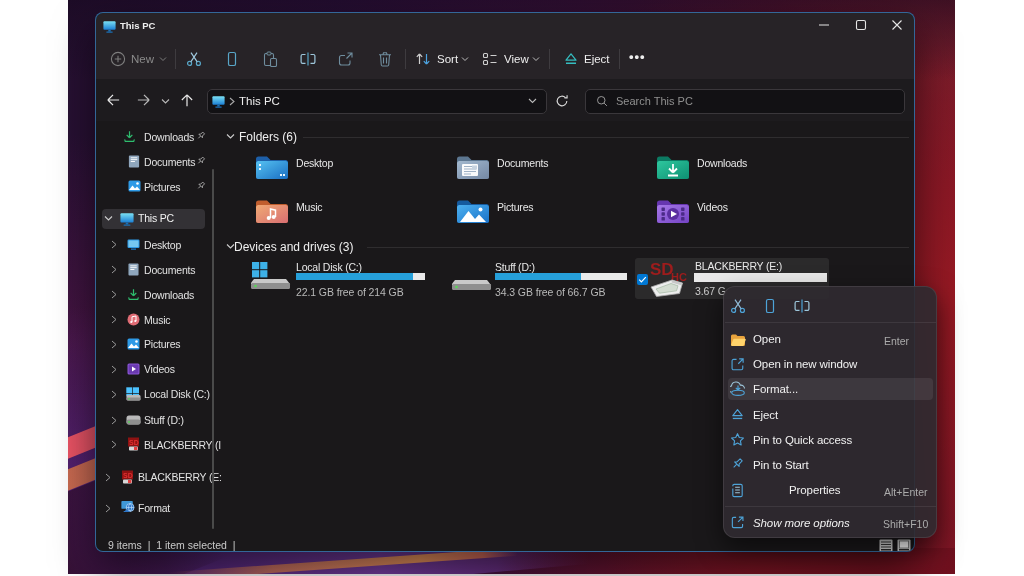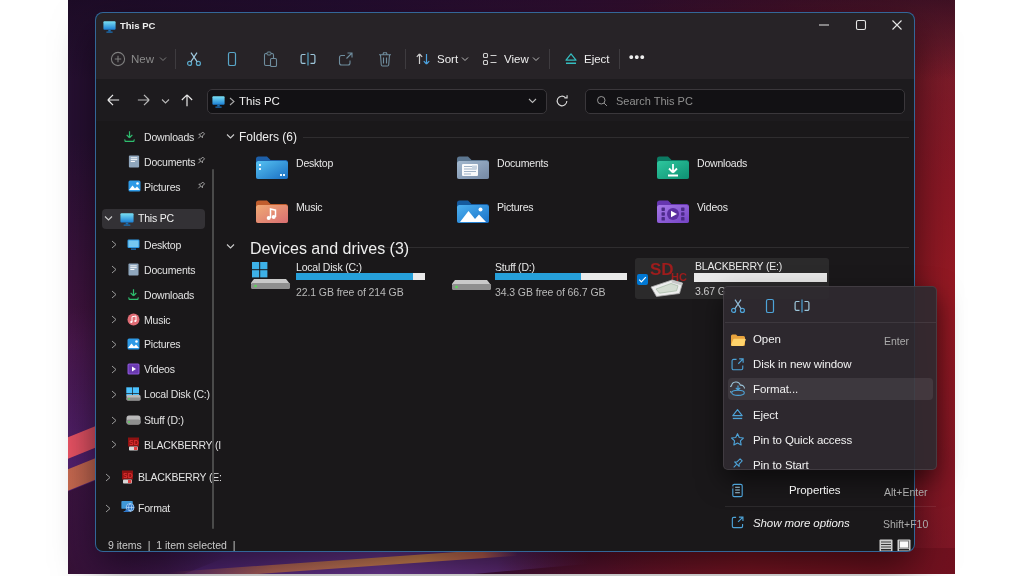--- a/index.html
+++ b/index.html
@@ -19,21 +19,21 @@
   .w{color:#eeeeee;}
   .dim{color:#9a9a9a;}
   .inputbox{position:absolute;background:#121114;border:1px solid #3a373b;border-radius:5px;box-sizing:border-box;}
   .vsep{position:absolute;width:1px;background:#3e3b3f;}
   .srow{position:absolute;font-size:10.5px;letter-spacing:-0.2px;color:#e2e2e2;white-space:nowrap;}
   .hline{position:absolute;height:1px;background:#2f2d2f;}
   .bar{position:absolute;height:7px;background:#e9e9e9;box-sizing:border-box;}
   .fill{position:absolute;left:0;top:0;bottom:0;background:#26a0da;}
   .lbl{position:absolute;font-size:10.5px;letter-spacing:-0.2px;color:#e8e8e8;white-space:nowrap;}
   .sub{position:absolute;font-size:10.5px;letter-spacing:-0.1px;color:#b9b9b9;white-space:nowrap;}
-  #menu{left:723px;top:286px;width:214px;height:184px;border-radius:5px;
+  #menu{left:723px;top:286px;width:214px;height:252px;border-radius:12px;
     background:rgba(47,42,48,0.92);border:1px solid rgba(255,255,255,.09);
     box-shadow:0 10px 26px rgba(0,0,0,.55);box-sizing:border-box;}
   .mtext{position:absolute;font-size:11.5px;letter-spacing:-0.1px;color:#f0f0f0;white-space:nowrap;}
   .msc{position:absolute;font-size:10.5px;color:#ababab;white-space:nowrap;}
 </style>
 </head>
 <body>
 <div id="stage">
   <div id="wall" class="abs">
     <div class="abs" style="left:0;top:0;width:887px;height:574px;background:
@@ -349,21 +349,21 @@
 
       <svg class="abs" style="left:130px;top:120px" width="9" height="7" viewBox="0 0 9 7">
           <path d="M1 1.5 L4.5 5 L8 1.5" fill="none" stroke="#cdcdcd" stroke-width="1.1"></path>
         </svg>
       <div class="t w" style="left:143px;top:117px;font-size:12px;">Folders (6)</div>
       <div class="hline" style="left:207px;top:124px;width:606px;"></div>
       <div class="hline" style="left:271px;top:234px;width:542px;"></div>
       <svg class="abs" style="left:130px;top:230px" width="9" height="7" viewBox="0 0 9 7">
           <path d="M1 1.5 L4.5 5 L8 1.5" fill="none" stroke="#cdcdcd" stroke-width="1.1"></path>
         </svg>
-      <div class="t w" style="left:154px;top:227px;font-size:16px;">Devices and drives (3)</div>
+      <div class="t w" style="left:138px;top:227px;font-size:12px;">Devices and drives (3)</div>
 
       <svg class="abs" style="left:159px;top:140px" width="34" height="29" viewBox="0 0 34 29">
         <defs>
           <linearGradient id="gdesk" x1="0" y1="0" x2="1" y2="1">
               <stop offset="0" stop-color="#56c2f2"></stop>
               <stop offset="1" stop-color="#1a6ec2"></stop>
             </linearGradient>
           <linearGradient id="gdoc" x1="0" y1="0" x2="1" y2="1">
               <stop offset="0" stop-color="#a3b9cf"></stop>
               <stop offset="1" stop-color="#7488a4"></stop>
@@ -512,21 +512,21 @@
       <path d="M1 4 a1.5 1.5 0 0 1 1.5 -1.5 h3.5 l1.5 1.5 h6 a1.5 1.5 0 0 1 1.5 1.5 v7 a1.5 1.5 0 0 1 -1.5 1.5 h-11 a1.5 1.5 0 0 1 -1.5 -1.5 z" fill="#e8a33d"></path>
       <path d="M1 13 L3.2 7.5 a1.3 1.3 0 0 1 1.2 -0.8 h10.4 a0.9 0.9 0 0 1 0.85 1.2 L13.8 13 a1.4 1.4 0 0 1 -1.3 1 h-10 a1.5 1.5 0 0 1 -1.5 -1z" fill="#ffd36b"></path>
     </svg>
     <div class="mtext" style="left:29px;top:46px;">Open</div>
     <div class="msc" style="left:160px;top:48px;">Enter</div>
 
     <svg class="abs" style="left:6px;top:70px" width="15" height="15" viewBox="0 0 16 16">
       <path d="M7 2.5 H3.8 a1.6 1.6 0 0 0 -1.6 1.6 V12 a1.6 1.6 0 0 0 1.6 1.6 H12 a1.6 1.6 0 0 0 1.6 -1.6 V9" fill="none" stroke="#4da3d8" stroke-width="1.2"></path>
       <path d="M9.8 2 H14 V6.2 M14 2 L8.8 7.2" fill="none" stroke="#4da3d8" stroke-width="1.2"></path>
     </svg>
-    <div class="mtext" style="left:29px;top:70.5px;">Disk in new window</div>
+    <div class="mtext" style="left:29px;top:70.5px;">Open in new window</div>
 
     <div class="abs" style="left:4px;top:91px;width:205px;height:22px;border-radius:4px;background:rgba(255,255,255,0.08);"></div>
     <svg class="abs" style="left:6px;top:94px" width="16" height="16" viewBox="0 0 16 16">
       <path d="M1.5 11 a3 3 0 0 1 0 -6 a4.5 4.5 0 0 1 8.8 -0.8 a3.5 3.5 0 0 1 4.2 3.4" fill="none" stroke="#9ec7dc" stroke-width="1.1"></path>
       <ellipse cx="8" cy="11.8" rx="6.3" ry="2.6" fill="none" stroke="#4da3d8" stroke-width="1.1"></ellipse>
       <path d="M8 4.5 V9 M8 9 L5.8 6.8 M8 9 L10.2 6.8" fill="none" stroke="#4da3d8" stroke-width="1.2"></path>
     </svg>
     <div class="mtext" style="left:29px;top:95.5px;">Format...</div>
 
     <svg class="abs" style="left:6px;top:120px" width="15" height="15" viewBox="0 0 16 16">

